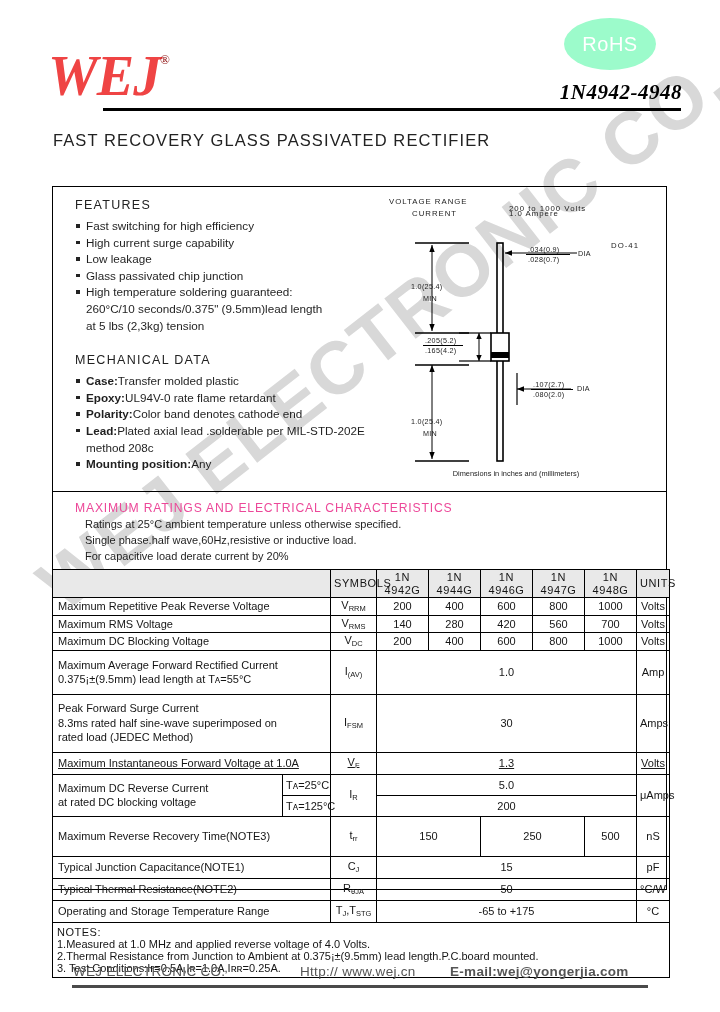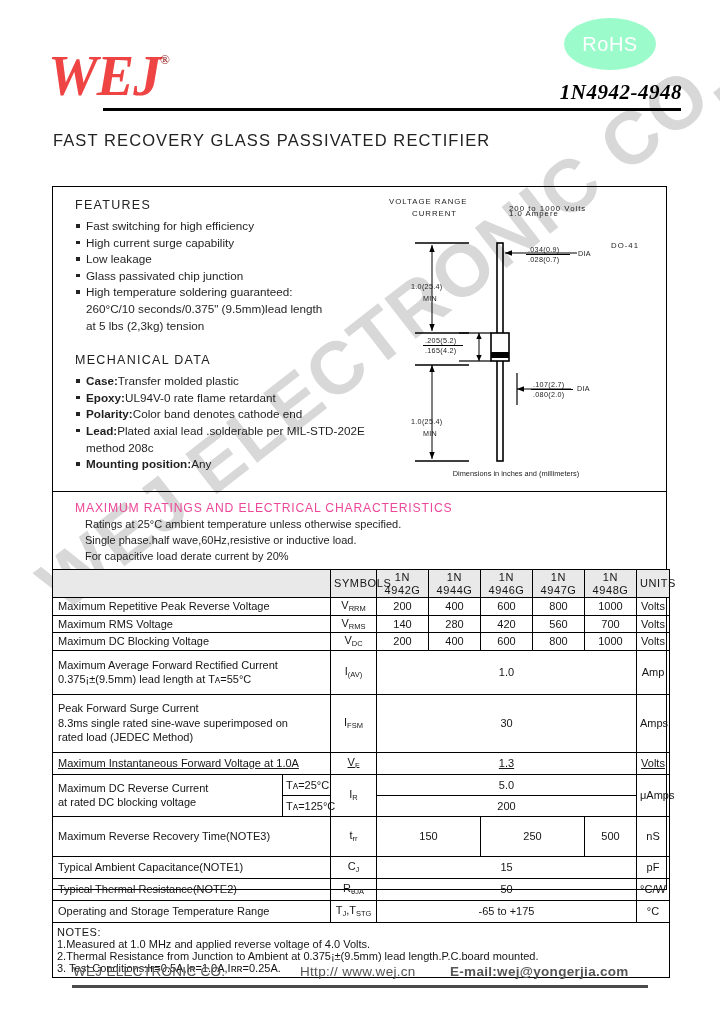--- a/index.html
+++ b/index.html
@@ -280,21 +280,21 @@
             <div>0.375¡±(9.5mm) lead length at Tᴀ=55°C</div>
             </td>
           <td class="sym"><span>I</span><span class="sub">(AV)</span></td>
           <td class="ctr" colspan="5">1.0</td>
           <td class="unit">Amp</td>
         </tr>
 
         <tr style="height:58px;">
           <td class="desc" colspan="2">
             <div>Peak Forward Surge Current</div>
-            <div>8.3ms single rated sine-wave superimposed on</div>
+            <div>8.3ms rated half sine-wave superimposed on</div>
             <div>rated load (JEDEC Method)</div>
             </td>
           <td class="sym"><span>I</span><span class="sub">FSM</span></td>
           <td class="ctr" colspan="5">30</td>
           <td class="unit">Amps</td>
         </tr>
 
         <tr style="height:22px;text-decoration:underline;">
           <td class="desc" colspan="2">Maximum Instantaneous Forward Voltage at 1.0A</td>
           <td class="sym"><span>V</span><span class="sub">F</span></td>
@@ -320,21 +320,21 @@
         <tr style="height:40px;">
           <td class="desc" colspan="2">Maximum Reverse Recovery Time(NOTE3)</td>
           <td class="sym"><span>t</span><span class="sub">rr</span></td>
           <td class="ctr" colspan="2">150</td>
           <td class="ctr" colspan="2">250</td>
           <td class="ctr">500</td>
           <td class="unit">nS</td>
         </tr>
 
         <tr style="height:22px;">
-          <td class="desc" colspan="2">Typical Ambient Capacitance(NOTE1)</td>
+          <td class="desc" colspan="2">Typical Junction Capacitance(NOTE1)</td>
           <td class="sym"><span>C</span><span class="sub">J</span></td>
           <td class="ctr" colspan="5">15</td>
           <td class="unit">pF</td>
         </tr>
 
         <tr style="height:22px;">
           <td class="desc" colspan="2">Typical Thermal Resistance(NOTE2)</td>
           <td class="sym"><span>R</span><span class="sub">θJA</span></td>
           <td class="ctr" colspan="5">50</td>
           <td class="unit">°C/W</td>

